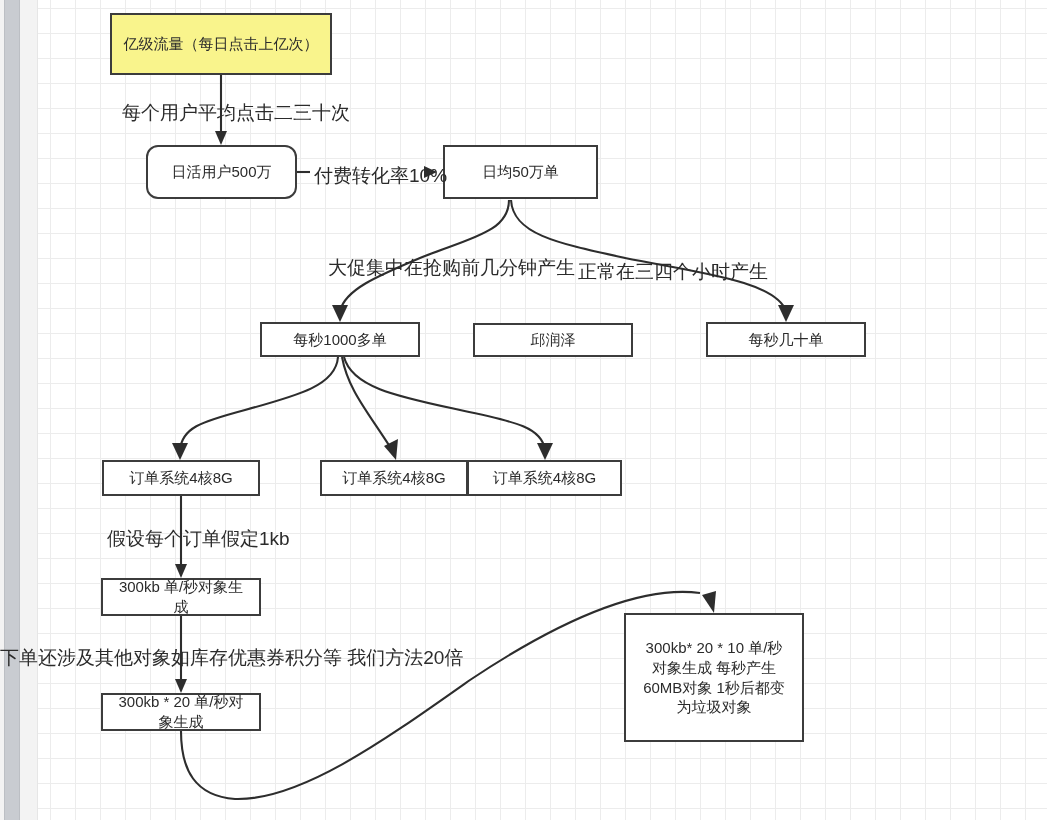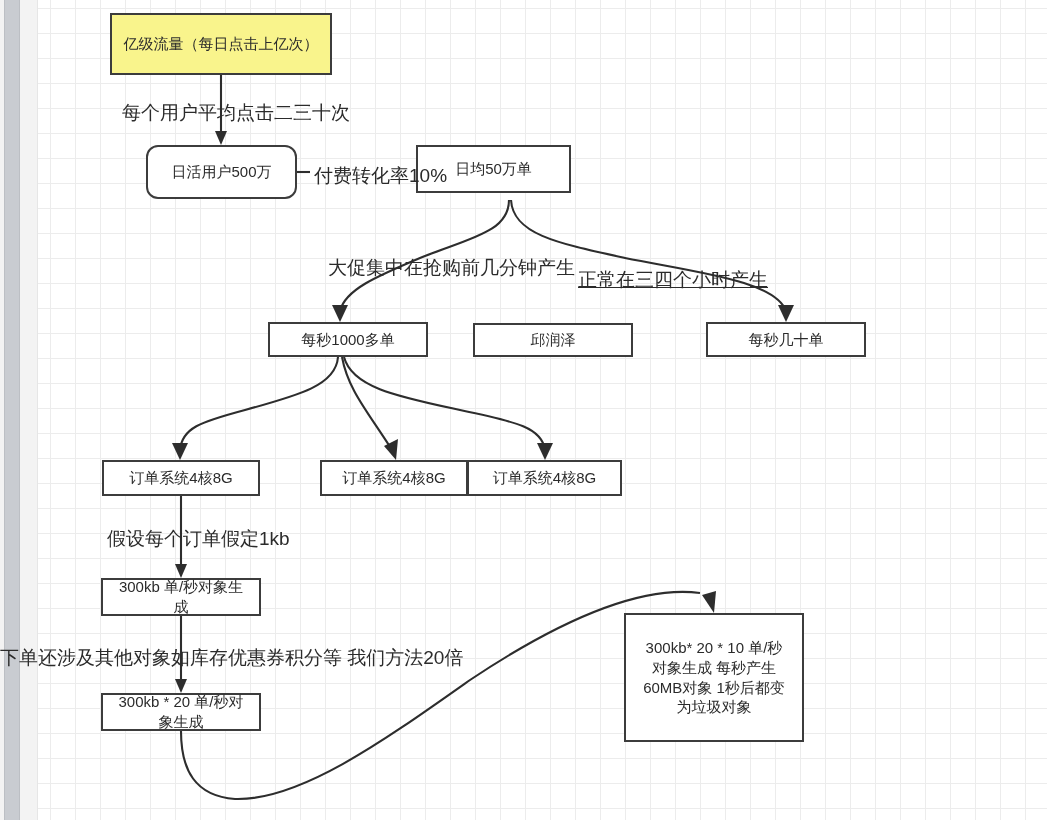--- a/index.html
+++ b/index.html
@@ -156,23 +156,23 @@
     <g>
       <path d="M181,731 C181,770 195,796 235,799 C300,801 385,740 470,680 C560,620 640,585 700,593"></path>
       <polygon points="714,613 702,595 716,591"></polygon>
     </g>
   </svg>
 
   <div class="node highlight" style="left:110px;top:13px;width:222px;height:62px;">亿级流量（每日点击上亿次）</div>
 
   <div class="node" style="left:146px;top:145px;width:151px;height:54px;border-radius:12px;">日活用户500万</div>
 
-  <div class="node" style="left:416px;top:145px;width:155px;height:48px;">日均50万单</div>
-
-  <div class="node" style="left:260px;top:322px;width:160px;height:35px;margin-left:8px;">每秒1000多单</div>
+  <div class="node" style="left:443px;top:145px;width:155px;height:54px;">日均50万单</div>
+
+  <div class="node" style="left:260px;top:322px;width:160px;height:35px;">每秒1000多单</div>
 
   <div class="node" style="left:473px;top:323px;width:160px;height:34px;">邱润泽</div>
 
   <div class="node" style="left:706px;top:322px;width:160px;height:35px;">每秒几十单</div>
 
   <div class="node" style="left:102px;top:460px;width:158px;height:36px;">订单系统4核8G</div>
 
   <div class="node" style="left:320px;top:460px;width:148px;height:36px;">订单系统4核8G</div>
 
   <div class="node" style="left:467px;top:460px;width:155px;height:36px;">订单系统4核8G</div>
@@ -187,20 +187,20 @@
 对象生成 每秒产生
 60MB对象 1秒后都变
 为垃圾对象</div>
 
   <div class="edge-label" style="left:122px;top:100px;">每个用户平均点击二三十次</div>
 
   <div class="edge-label" style="left:314px;top:163px;">付费转化率10%</div>
 
   <div class="edge-label" style="left:328px;top:255px;">大促集中在抢购前几分钟产生</div>
 
-  <div class="edge-label" style="left:578px;top:267px;text-decoration:underline;">正常在三四个小时产生</div>
+  <div class="edge-label" style="left:578px;top:259px;">正常在三四个小时产生</div>
 
   <div class="edge-label" style="left:107px;top:526px;">假设每个订单假定1kb</div>
 
   <div class="edge-label" style="left:0px;top:645px;">下单还涉及其他对象如库存优惠券积分等 我们方法20倍</div>
 
 
 </div>
 
 </body></html>

